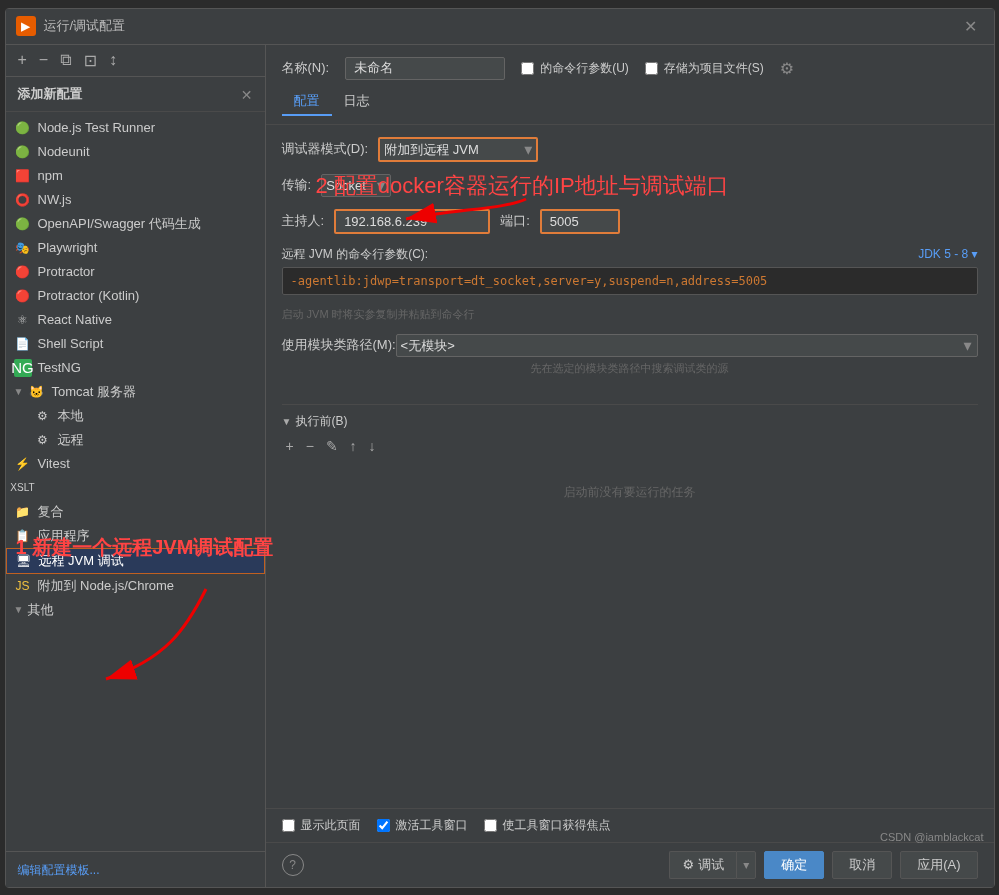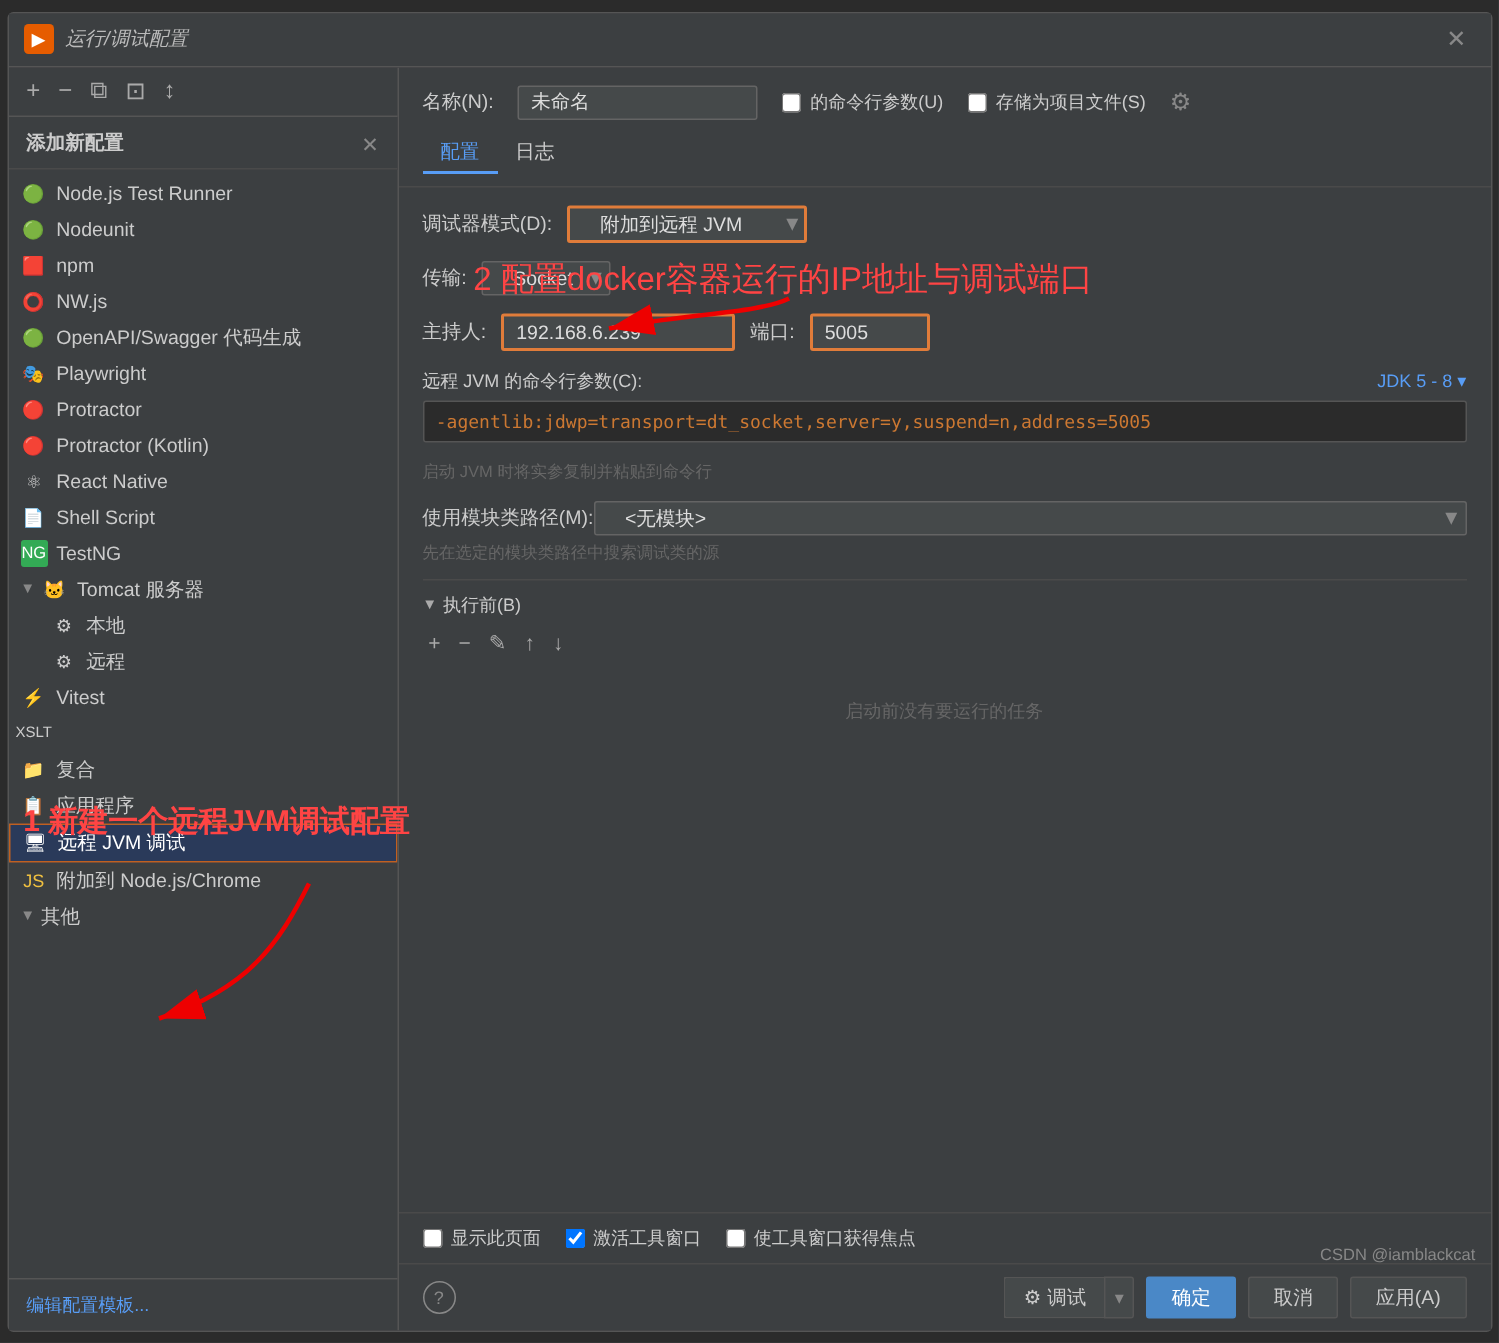--- a/index.html
+++ b/index.html
@@ -38,21 +38,20 @@
       margin-right: 8px;
       background: #e65c00;
       border-radius: 3px;
       display: flex; align-items: center; justify-content: center;
       font-size: 11px; color: white; font-weight: bold;
     }
     .title-text {
       color: #bbb;
       font-size: 13px;
       flex: 1;
-      font-style: italic;
     }
     .close-btn {
       color: #888;
       font-size: 16px;
       cursor: pointer;
       padding: 2px 6px;
     }
     .main-area {
       display: flex;
       flex: 1;
@@ -214,21 +213,21 @@
       display: flex;
       align-items: center;
       margin-bottom: 12px;
       gap: 10px;
     }
     .select-input {
       background: #45494a;
       border: 1px solid #646464;
       color: #ddd;
       font-size: 13px;
-      padding: 3px 24px 3px 20px;
+      padding: 3px 24px 3px 4px;
       border-radius: 2px;
       outline: none;
       appearance: none;
       cursor: pointer;
       position: relative;
     }
     .select-wrapper {
       position: relative;
       display: inline-flex;
       align-items: center;
@@ -303,21 +302,22 @@
       display: flex;
       align-items: center;
       margin-bottom: 4px;
     }
     .module-select {
       flex: 1;
     }
     .module-hint {
       color: #666;
       font-size: 11px;
-      margin-bottom: 10px;
+      margin-bottom: 28px;
+      text-align: center;
     }
     .before-launch-section {
       border-top: 1px solid #4a4a4a;
       padding-top: 8px;
     }
     .section-header {
       display: flex;
       align-items: center;
       gap: 4px;
       margin-bottom: 6px;
@@ -519,21 +519,21 @@
         </div>
         <div class="tree-item">
           <span class="tree-icon">⚛</span>
           <span>React Native</span>
         </div>
         <div class="tree-item">
           <span class="tree-icon">📄</span>
           <span>Shell Script</span>
         </div>
         <div class="tree-item">
-          <span class="tree-icon" style="font-size:11px;background:#3a5;color:white;border-radius:2px;padding:1px 2px;">NG</span>
+          <span class="tree-icon" style="font-size:15px;background:#3a5;color:white;border-radius:2px;padding:1px 2px;">NG</span>
           <span>TestNG</span>
         </div>
 
         <div class="tree-item">
           <span class="expand-arrow">▼</span>
           <span class="tree-icon">🐱</span>
           <span>Tomcat 服务器</span>
         </div>
         <div class="tree-item tree-item-child">
           <span class="tree-icon">⚙</span>

